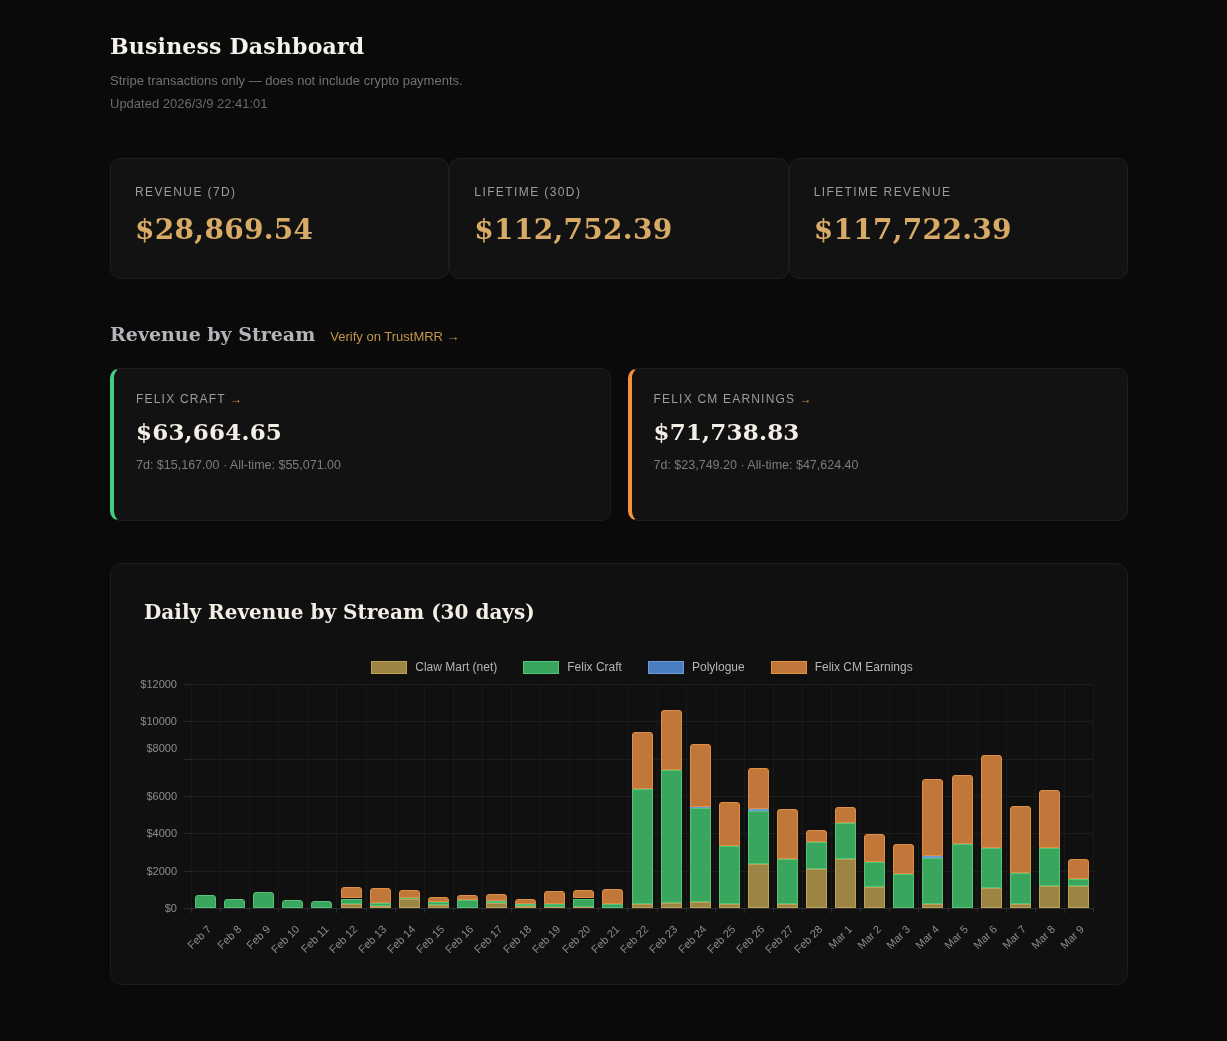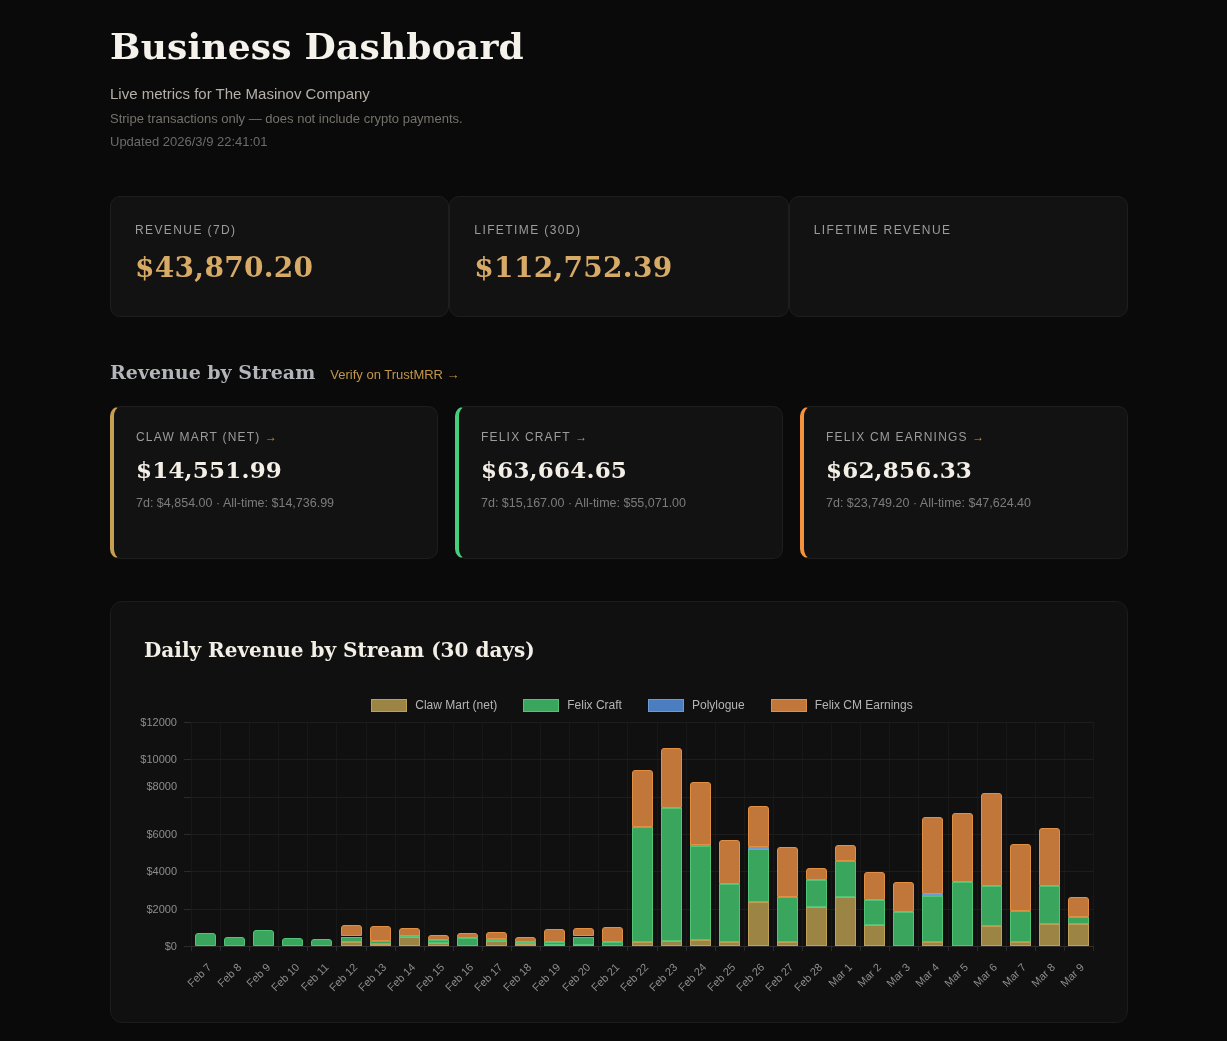--- a/index.html
+++ b/index.html
@@ -7,21 +7,21 @@
     width:1227px;height:1041px;position:relative;overflow:hidden;
     background:#0a0a0a;
     font-family:"Liberation Sans",sans-serif;
     -webkit-font-smoothing:antialiased;
   }
   .container{position:absolute;left:110px;top:0;width:1018px;}
 
   
   .page-header{padding-top:27px;}
   .page-title{
-    font-family:"DejaVu Serif",serif;font-weight:700;font-size:36px;
+    font-family:"DejaVu Serif",serif;font-weight:700;font-size:22px;
     color:#f5f2ec;margin:0;line-height:38px;letter-spacing:.2px;
   }
   .subtitle{margin-top:20px;font-size:15px;color:#b5b0a8;line-height:18px;}
   .note{margin-top:8px;font-size:13px;color:#74726d;line-height:15px;}
   .updated{margin-top:8px;font-size:13px;color:#6b6b6b;line-height:15px;}
 
   
   .summary-row{display:flex;margin-top:47px;}
   .scard{
     flex:1;background:#121212;border:1px solid #1e1e1e;border-radius:10px;
@@ -83,58 +83,53 @@
     transform:rotate(-45deg);transform-origin:100% 50%;
   }
 </style>
 </head>
 <body>
 
 <div class="container">
 
   <header class="page-header">
     <h1 class="page-title">Business Dashboard</h1>
-    <div class="subtitle">Live metrics for The Masinov Company</div>
     <div class="note">Stripe transactions only — does not include crypto payments.</div>
     <div class="updated">Updated 2026/3/9 22:41:01</div>
   </header>
 
   <section class="summary-row" id="summary-row">
       <div class="scard">
         <div class="scard-label">REVENUE (7D)</div>
-        <div class="scard-value">$43,870.20</div>
+        <div class="scard-value">$28,869.54</div>
       </div>
       <div class="scard">
         <div class="scard-label">LIFETIME (30D)</div>
         <div class="scard-value">$112,752.39</div>
       </div>
       <div class="scard">
         <div class="scard-label">LIFETIME REVENUE</div>
+        <div class="scard-value">$117,722.39</div>
       </div>
     </section>
 
   <div class="stream-head">
     <h2 class="stream-heading">Revenue by Stream</h2>
     <a class="trust-link">Verify on TrustMRR →</a>
   </div>
 
   <section class="stream-row" id="stream-row">
-      <div class="stcard" style="border-left-color: rgb(199, 159, 82);">
-        <a class="stcard-link"><span>CLAW MART (NET) </span><span class="stcard-arrow">→</span></a>
-        <div class="stcard-value">$14,551.99</div>
-        <div class="stcard-sub">7d: $4,854.00 · All-time: $14,736.99</div>
-      </div>
       <div class="stcard" style="border-left-color: rgb(69, 207, 125);">
         <a class="stcard-link"><span>FELIX CRAFT </span><span class="stcard-arrow">→</span></a>
         <div class="stcard-value">$63,664.65</div>
         <div class="stcard-sub">7d: $15,167.00 · All-time: $55,071.00</div>
       </div>
       <div class="stcard" style="border-left-color: rgb(245, 146, 62);">
         <a class="stcard-link"><span>FELIX CM EARNINGS </span><span class="stcard-arrow">→</span></a>
-        <div class="stcard-value">$62,856.33</div>
+        <div class="stcard-value">$71,738.83</div>
         <div class="stcard-sub">7d: $23,749.20 · All-time: $47,624.40</div>
       </div>
     </section>
 
   <section class="chart-card">
     <h3 class="chart-title">Daily Revenue by Stream (30 days)</h3>
     <div class="legend" id="legend">
         <div class="legend-item">
           <span class="legend-swatch" style="background: rgb(156, 133, 68); border-color: rgb(191, 161, 86);"></span>
           <span class="legend-label">Claw Mart (net)</span>

